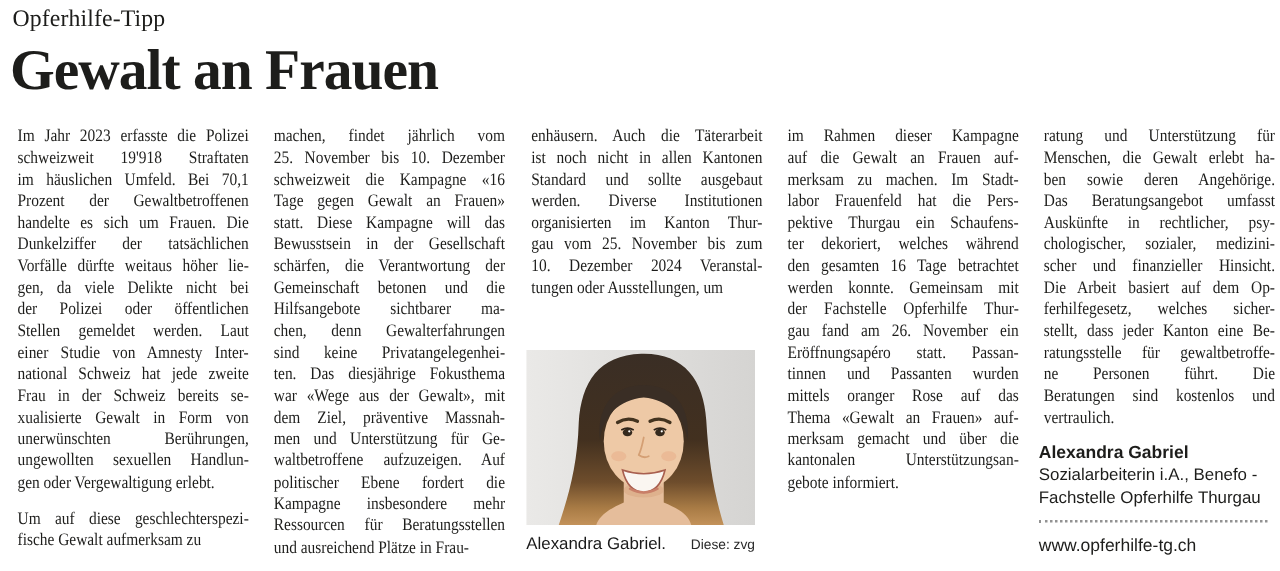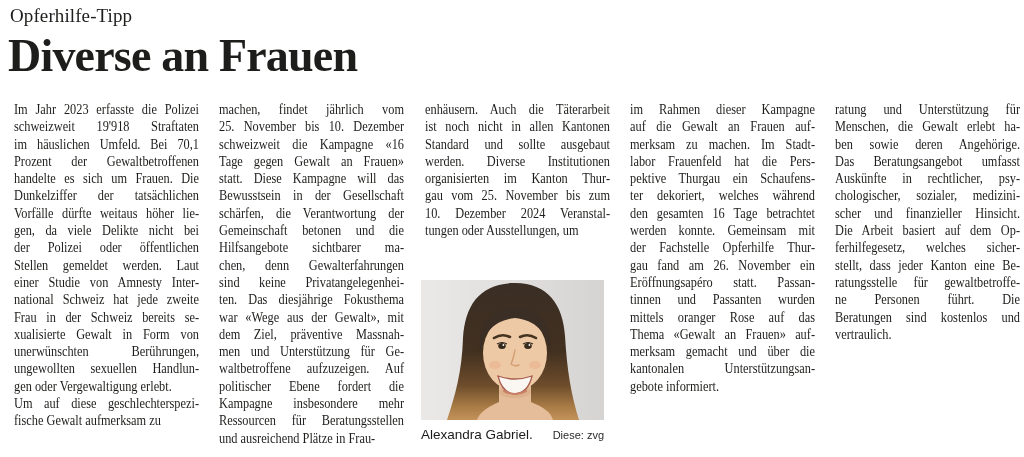--- a/index.html
+++ b/index.html
@@ -3,21 +3,21 @@
 <meta charset="utf-8">
 <style>
   html,body{margin:0;padding:0;background:#fff;}
   .page{position:relative;width:1024px;height:457px;background:#ffffff;
         font-family:"Liberation Serif",serif;color:#1d1d1b;overflow:hidden;}
   .kicker{position:absolute;left:10px;top:5px;font-size:19px;letter-spacing:.1px;}
   .headline{position:absolute;left:8px;top:32px;font-size:46px;font-weight:700;
             letter-spacing:-.8px;line-height:1.05;}
   .columns{position:absolute;top:101px;left:4px;width:1024px;height:356px;text-decoration:underline;}
   .col{position:absolute;top:0;width:185px;}
-  .para + .para{}
+  .para + .para{margin-top:12px;}
   .line{width:210px;transform:scaleX(0.881);transform-origin:0 0;
         font-size:14px;line-height:17.3px;height:17.3px;
         text-align:justify;text-align-last:justify;overflow:visible;}
   .line.last{text-align-last:left;}
   .figure{position:absolute;left:421px;top:280px;width:183px;}
   .figure svg{display:block;width:183px;height:140px;}
   .caption-row{display:flex;justify-content:space-between;align-items:baseline;
                margin-top:7px;font-family:"Liberation Sans",sans-serif;text-align:right;}
   .caption{font-size:13.5px;color:#1a1a1a;}
   .credit{font-size:11px;color:#2a2a2a;}
@@ -27,21 +27,21 @@
   .author-name{font-weight:700;font-size:14px;}
   .divider{border-top:2px dotted #929292;margin:8px 0 9px 0;width:183px;height:0;}
   .website{font-size:14px;color:#1d1d1b;text-decoration:none;display:inline-block;}
 </style>
 </head>
 <body>
 
 <div class="page">
 
   <div class="kicker">Opferhilfe-Tipp</div>
-  <h1 class="headline" style="margin:0;">Diverse an Frauen</h1>
+  <h1 class="headline" style="margin:0;">Gewalt an Frauen</h1>
 
   <div class="columns">
       <div class="col" style="left: 10px;">
         <div class="para">
           <div class="line">Im Jahr 2023 erfasste die Polizei</div>
           <div class="line">schweizweit 19'918 Straftaten</div>
           <div class="line">im häuslichen Umfeld. Bei 70,1</div>
           <div class="line">Prozent der Gewaltbetroffenen</div>
           <div class="line">handelte es sich um Frauen. Die</div>
           <div class="line">Dunkelziffer der tatsächlichen</div>
@@ -173,14 +173,21 @@
       <path d="M94,70 Q92,80 90,84 M90,84 Q94,87 98,85" stroke="#d49f74" stroke-width="1.4" fill="none" stroke-linecap="round"></path>
       <path d="M77,96 Q94,102 111,96 Q107,113 94,114 Q81,113 77,96 Z" fill="#faf6f1" stroke="#a85f4f" stroke-width="1.3"></path>
       <path d="M83,111 Q94,117 105,111" stroke="#c97f68" stroke-width="2" fill="none" stroke-linecap="round"></path>
     </svg>
     <figcaption class="caption-row">
       <span class="caption">Alexandra Gabriel.</span>
       <span class="credit">Diese: zvg</span>
     </figcaption>
   </figure>
 
+  <div class="author">
+    <div class="author-name">Alexandra Gabriel</div>
+    <div>Sozialarbeiterin i.A., Benefo -</div>
+    <div>Fachstelle Opferhilfe Thurgau</div>
+    <div class="divider"></div>
+    <a class="website" href="#">www.opferhilfe-tg.ch</a>
+  </div>
 
 </div>
 
 </body></html>

